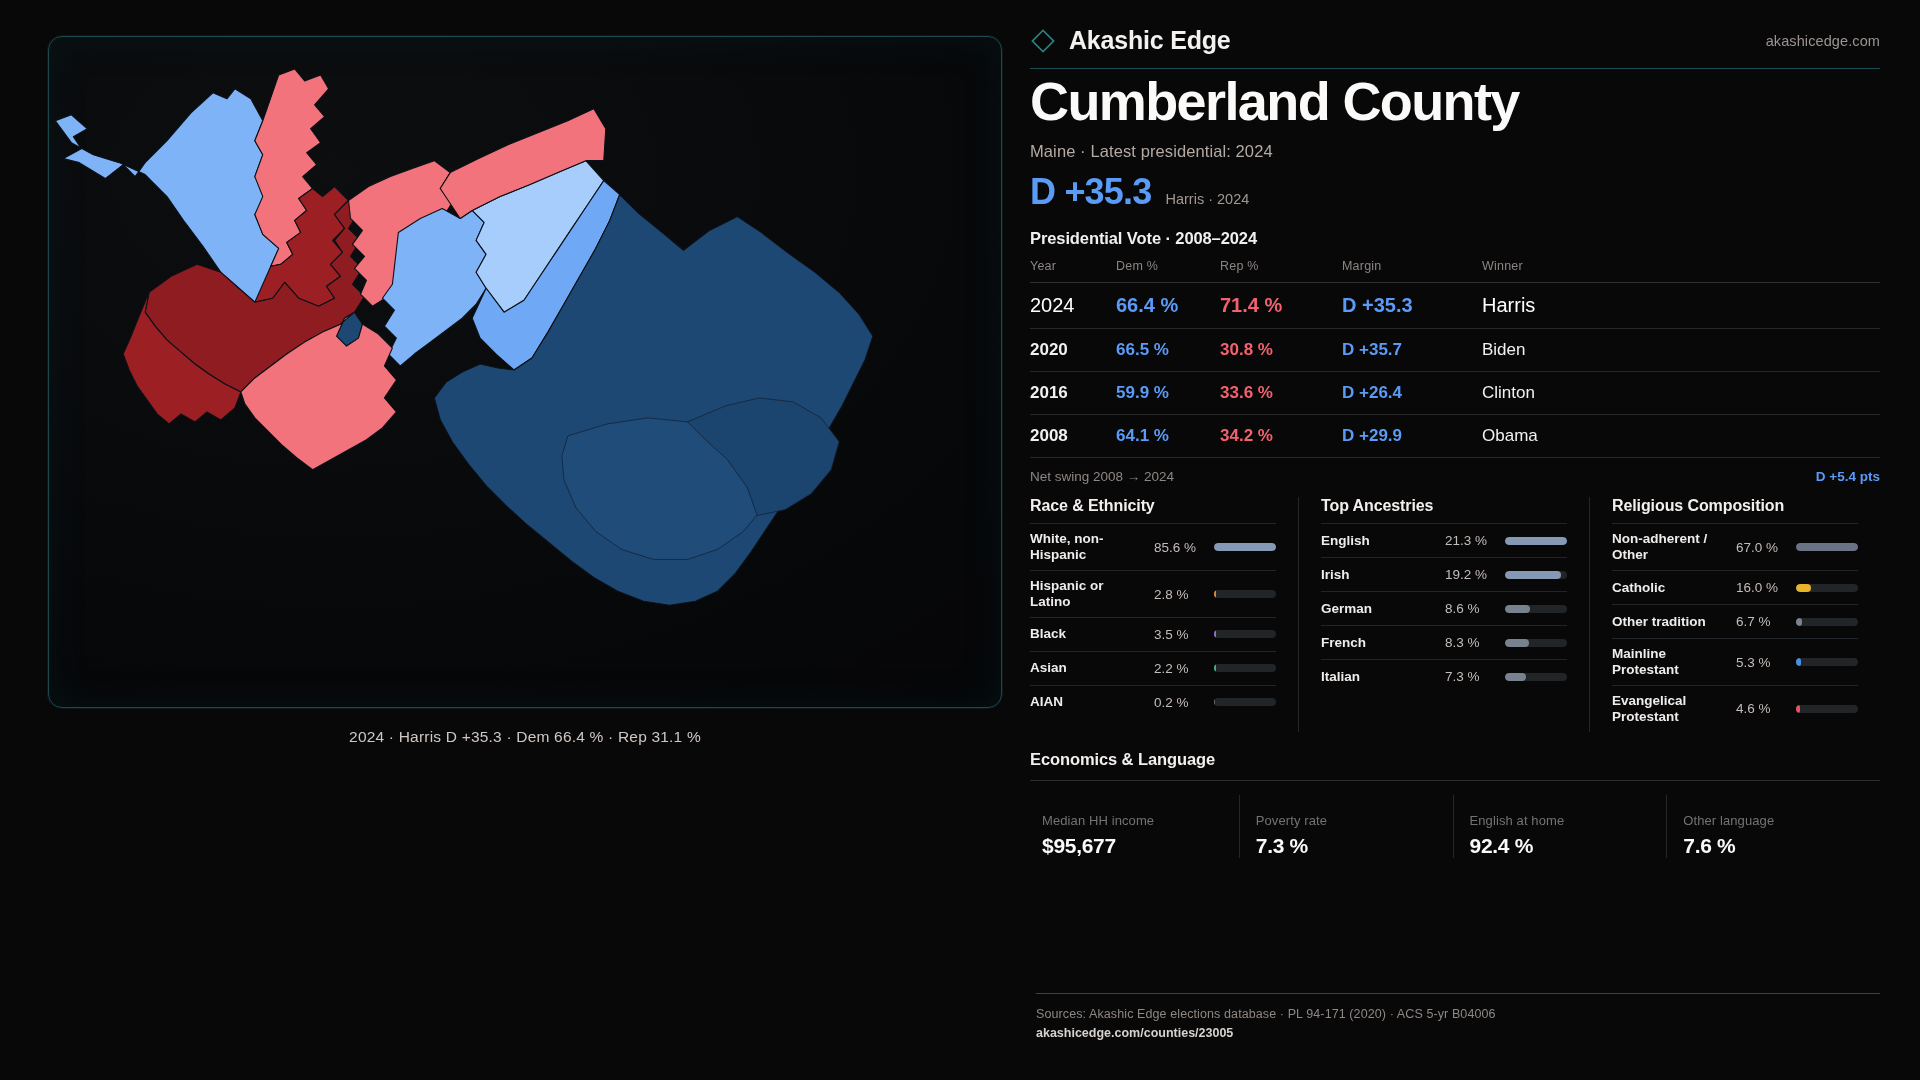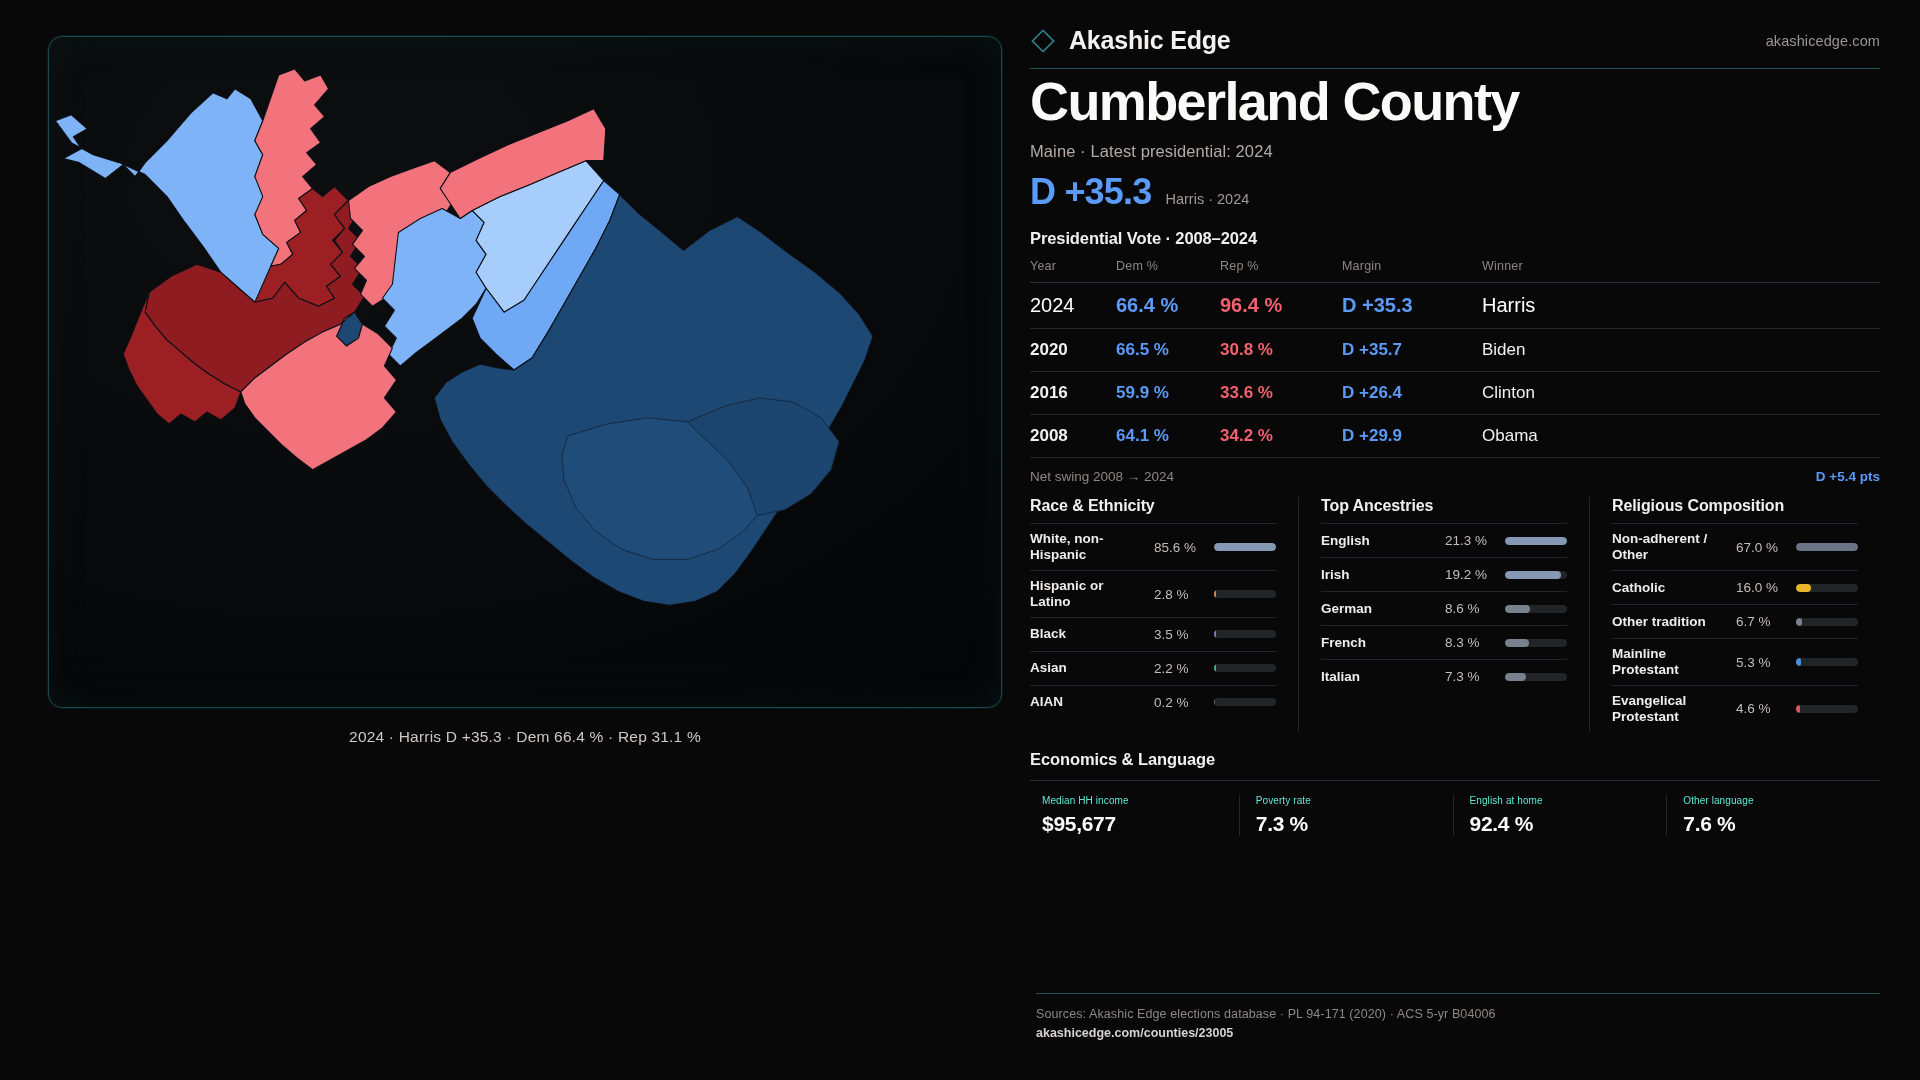--- a/index.html
+++ b/index.html
@@ -101,21 +101,21 @@
   .track .fill { position:absolute; left:0; top:0; bottom:0; border-radius:5px; }
 
   
   .econ-title { margin-top: 18px; }
   .econ-grid {
     display:flex; margin-top: 11px; border-top: 1px solid #2b2e32; padding-top: 14px;
   }
   .econ-cell { flex:1 1 0; padding: 0 16px; }
   .econ-cell + .econ-cell { border-left: 1px solid #23262a; }
   .econ-cell:first-child { padding-left: 12px; }
-  .econ-lbl { font-size: 10px; color:#5eead4; letter-spacing:.1px; }
+  .econ-lbl { font-size: 13px; color:#737373; letter-spacing:.1px;margin-top:18px; }
   .econ-val { margin-top: 6px; font-size: 21px; font-weight:700; color:#fbfaf9; letter-spacing:-.3px; }
 
   .foot {
     position:absolute; left:0; right:40px; bottom: 40px;
     border-top: 1px solid #1d4f55; padding-top: 13px; margin-left: 6px;
   }
   .foot .src { font-size: 12.5px; color:#8f8782; letter-spacing:.1px; }
   .foot .lnk { margin-top: 5px; font-size: 12.5px; color:#d8d2ce; font-weight:700; }
 </style>
 </head>
@@ -208,21 +208,21 @@
           <th>Dem %</th>
           <th>Rep %</th>
           <th>Margin</th>
           <th>Winner</th>
         </tr>
       </thead>
       <tbody>
           <tr class="latest">
             <td class="year">2024</td>
             <td class="dem">66.4 %</td>
-            <td class="rep">96.4 %</td>
+            <td class="rep">71.4 %</td>
             <td class="mar">D +35.3</td>
             <td class="win">Harris</td>
           </tr>
           <tr>
             <td class="year">2020</td>
             <td class="dem">66.5 %</td>
             <td class="rep">30.8 %</td>
             <td class="mar">D +35.7</td>
             <td class="win">Biden</td>
           </tr>

